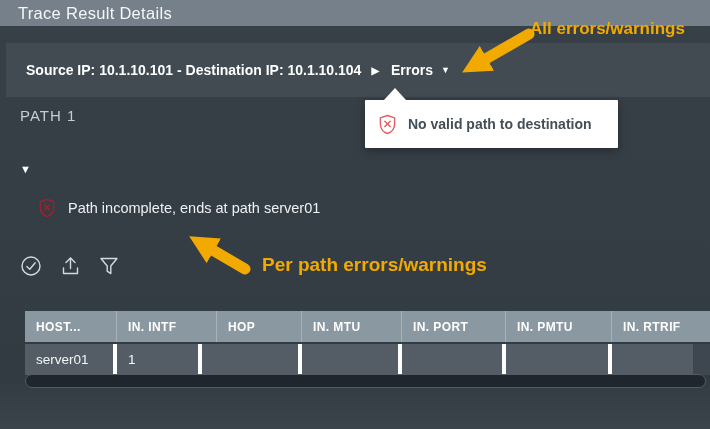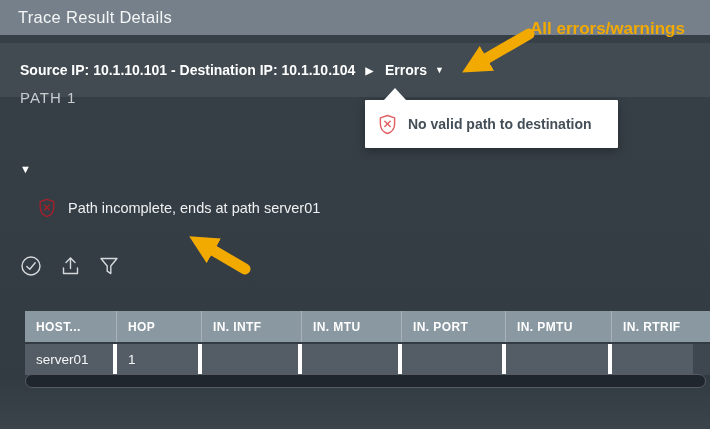--- a/index.html
+++ b/index.html
@@ -2,40 +2,40 @@
 <html><head>
 <meta charset="utf-8">
 <style>
   html,body{margin:0;padding:0;background:#1e2329;}
   .screen{
     position:relative;width:710px;height:429px;overflow:hidden;
     background:linear-gradient(180deg,#374047 0%,#353d44 62%,#333b42 88%,#3b434b 100%);
     font-family:"Liberation Sans",sans-serif;
   }
   
-  .title-bar{position:absolute;top:0;left:0;right:0;height:35px;background:#76808A;
+  .title-bar{position:absolute;top:0;left:0;right:0;height:26px;background:#76808A;
     display:flex;align-items:center;padding-left:18px;box-sizing:border-box;}
   .title-bar .t{color:#f4f6f7;font-size:16.5px;font-weight:500;letter-spacing:.3px;}
   
-  .trace-bar{position:absolute;top:43px;left:0;right:0;height:54px;background:#414B51;}
+  .trace-bar{position:absolute;top:43px;left:6px;right:0;height:54px;background:#414B51;}
   .route{position:absolute;left:20px;top:0;height:54px;display:flex;align-items:center;gap:10px;
     color:#fff;font-size:14px;font-weight:600;cursor:pointer;}
   .caret-right{font-size:10px;color:#fff;}
   .errors-dd{position:absolute;left:385px;top:0;height:54px;display:flex;align-items:center;gap:8px;
     color:#fff;font-size:14px;font-weight:600;cursor:pointer;}
   .caret-down{font-size:9px;color:#fff;}
   
   .popup-arrow{position:absolute;left:384px;top:88px;width:0;height:0;z-index:6;
     border-left:11px solid transparent;border-right:11px solid transparent;border-bottom:12px solid #fff;}
   .popup{position:absolute;left:365px;top:100px;width:253px;height:48px;background:#fff;border-radius:1px;
     box-shadow:0 3px 10px rgba(0,0,0,.3);display:flex;align-items:center;padding-left:13px;gap:11px;
     box-sizing:border-box;z-index:5;}
   .popup .msg{color:#434e57;font-size:14px;font-weight:600;white-space:nowrap;}
   
-  .path-title{position:absolute;left:20px;top:89px;color:#c6ccd0;font-size:15px;font-weight:500;letter-spacing:1px;}
+  .path-title{position:absolute;left:20px;top:107px;color:#c6ccd0;font-size:15px;font-weight:500;letter-spacing:1px;}
   .path-summary{position:absolute;left:20px;top:163px;display:flex;align-items:center;gap:13px;cursor:pointer;}
   .path-summary .red{color:#A8111E;font-size:14.5px;font-weight:700;}
   .path-summary .caret-down{font-size:11px;}
   .path-detail{position:absolute;left:38px;top:198px;display:flex;align-items:center;gap:12px;
     color:#eef1f3;font-size:14.5px;font-weight:500;}
   
   .toolbar{position:absolute;left:19px;top:253px;display:flex;align-items:center;gap:15px;}
   .tool{width:24px;height:26px;display:flex;align-items:center;justify-content:center;cursor:pointer;}
   
   .table{position:absolute;left:25px;top:311px;right:0;}
@@ -119,42 +119,43 @@
     <div class="tool">
       <svg width="22" height="22" viewBox="0 0 22 22">
         <path d="M3 3.5 H19 L12.8 11 V18.6 L9.2 16.2 V11 Z" fill="none" stroke="#d4d9dc" stroke-width="1.4" stroke-linejoin="round"></path>
       </svg>
     </div>
   </div>
 
   <div class="table">
     <div class="thead">
       <div class="th c0">HOST...</div>
+      <div class="th c2">IN. INTF</div>
       <div class="th c1">HOP</div>
-      <div class="th c2">IN. INTF</div>
       <div class="th c3">IN. MTU</div>
       <div class="th c4">IN. PORT</div>
       <div class="th c5">IN. PMTU</div>
       <div class="th">IN. RTRIF</div>
     </div>
     <div class="trow">
       <div class="td c0">server01</div>
       <div class="td c1">1</div>
       <div class="td c2"></div>
       <div class="td c3"></div>
       <div class="td c4"></div>
       <div class="td c5"></div>
       <div class="td"></div>
     </div>
   </div>
   <div class="table-right-shade"></div>
 
   <div class="h-scroll"></div>
 
   <div class="ann-top">All errors/warnings</div>
+  <div class="ann-bottom">Per path errors/warnings</div>
 
   <svg class="overlay" width="710" height="429" viewBox="0 0 710 429">
     <defs>
       <marker id="ah" viewBox="0 0 10 10" refX="4" refY="5" markerWidth="2.6" markerHeight="2.6" orient="auto">
         <path d="M0,0 L10,5 L0,10 z" fill="#F2A900"></path>
       </marker>
     </defs>
     <line x1="529" y1="34" x2="477" y2="64" stroke="#F2A900" stroke-width="11" stroke-linecap="round" marker-end="url(#ah)"></line>
     <line x1="245" y1="269" x2="204" y2="245" stroke="#F2A900" stroke-width="11" stroke-linecap="round" marker-end="url(#ah)"></line>
   </svg>

